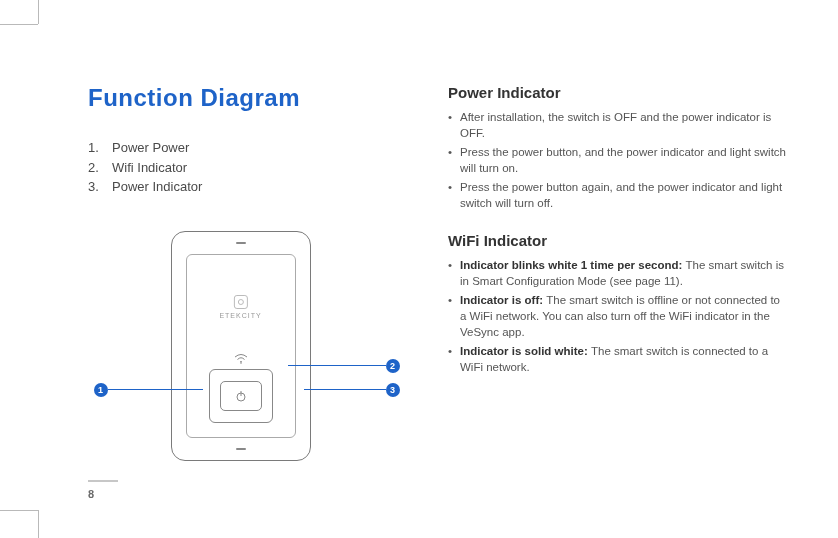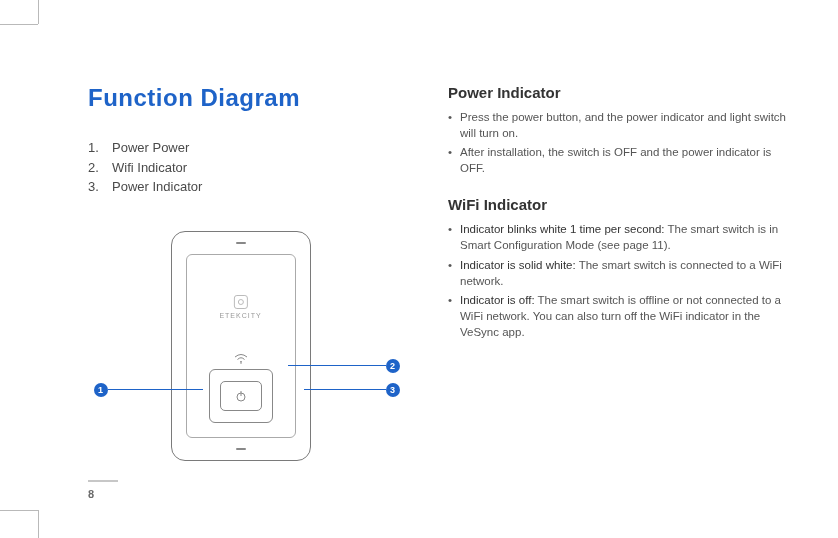--- a/index.html
+++ b/index.html
@@ -95,21 +95,21 @@
   .pgnum {
     position: absolute; left: 50px; bottom: 14px;
     font-size: 11px; font-weight: bold; color: #6a6a6a;
     border-top: 2px solid #c7c7c7; padding-top: 6px; width: 30px;
   }
 
   .sect-h { font-size: 15px; font-weight: 800; color: #333; margin-bottom: 8px; }
   ul.body { list-style: none; font-size: 11.5px; color: #555; line-height: 1.4; margin-bottom: 20px; }
   ul.body li { position: relative; padding-left: 12px; margin-bottom: 3px; }
   ul.body li::before { content: "•"; position: absolute; left: 0; top: 0; color: #555; }
-  ul.body b { font-weight: 400; color: #333; }
+  ul.body b { font-weight: 700; color: #333; }
 </style>
 </head>
 <body>
 
 <div class="crop-top"></div>
 <div class="crop-top-v"></div>
 <div class="crop-bl-h"></div>
 <div class="crop-bl-v"></div>
 
 <div class="page">
@@ -165,26 +165,27 @@
       <div class="callout c2">2</div>
 
       <div class="line l3"></div>
       <div class="callout c3">3</div>
     </div>
   </div>
 
   <div class="col-right">
     <div class="sect-h">Power Indicator</div>
     <ul class="body">
+      <li><b></b><span>After installation, the switch is OFF and the power indicator is OFF.</span></li>
       <li><b></b><span>Press the power button, and the power indicator and light switch will turn on.</span></li>
-      <li><b></b><span>After installation, the switch is OFF and the power indicator is OFF.</span></li>
+      <li><b></b><span>Press the power button again, and the power indicator and light switch will turn off.</span></li>
     </ul>
 
     <div class="sect-h">WiFi Indicator</div>
     <ul class="body">
       <li><b>Indicator blinks white 1 time per second: </b><span>The smart switch is in Smart Configuration Mode (see page 11).</span></li>
+      <li><b>Indicator is off: </b><span>The smart switch is offline or not connected to a WiFi network. You can also turn off the WiFi indicator in the VeSync app.</span></li>
       <li><b>Indicator is solid white: </b><span>The smart switch is connected to a WiFi network.</span></li>
-      <li><b>Indicator is off: </b><span>The smart switch is offline or not connected to a WiFi network. You can also turn off the WiFi indicator in the VeSync app.</span></li>
     </ul>
   </div>
 
   <div class="pgnum">8</div>
 </div>
 
 </body></html>

